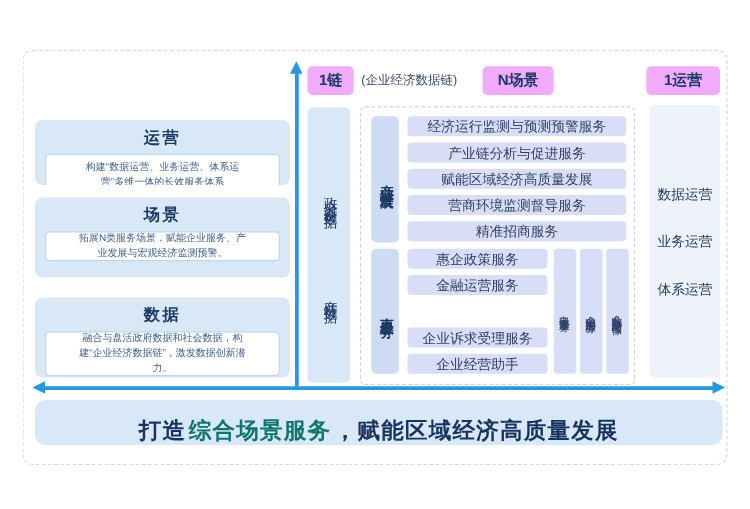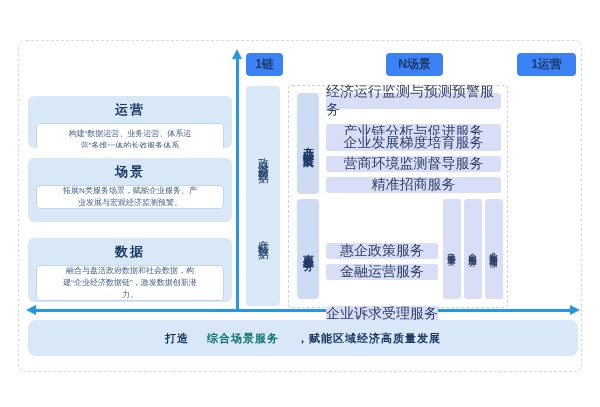--- a/index.html
+++ b/index.html
@@ -38,21 +38,21 @@
   .v-axis-head { position:absolute; left:232px; top:49px; width:0; height:0;
     border-left:5.5px solid transparent; border-right:5.5px solid transparent; border-bottom:10px solid #2499e3; }
   .h-axis-line { position:absolute; left:34px; top:309px; width:538px; height:3px; background:#2499e3; }
   .h-axis-head-left { position:absolute; left:26px; top:305px; width:0; height:0;
     border-top:5.5px solid transparent; border-bottom:5.5px solid transparent; border-right:10px solid #2499e3; }
   .h-axis-head-right { position:absolute; left:570px; top:305px; width:0; height:0;
     border-top:5.5px solid transparent; border-bottom:5.5px solid transparent; border-left:10px solid #2499e3; }
 
   
   .badge {
-    position:absolute; top:53px; height:23px; background:#3b82f6; border-radius:4px;
+    position:absolute; top:53px; height:23px; background:#f0abfc; border-radius:4px;
     display:flex; align-items:center; justify-content:center;
     font-size:12px; font-weight:bold; color:#1d3a66;
   }
   #badge-chain { left:246px; width:37px; }
   #chain-note { position:absolute; left:289px; top:53px; height:23px; line-height:23px;
     font-size:10px; color:#3a4a66; }
   #badge-scene { left:386px; width:57px; }
   #badge-operation { left:517px; width:59px; }
 
   .vtext { writing-mode: vertical-rl; text-orientation: upright; }
@@ -73,45 +73,45 @@
   .cat-label {
     position:absolute; left:8px; width:22px; background:#cddbf3; border-radius:4px;
     display:flex; align-items:center; justify-content:center;
     font-size:11px; font-weight:bold; color:#1d3a66; letter-spacing:2px;
   }
   #cat-industry { top:7px; height:101px; }
   #cat-huiqi   { top:113px; height:100px; }
   .pill {
     position:absolute; left:37px; height:16px; background:#d8def6; border-radius:3px;
     display:flex; align-items:center; justify-content:center;
-    font-size:14px; color:#2c3e66;
+    font-size:11px; color:#2c3e66;
   }
   .pill.wide  { width:175px; }
-  .pill.mid   { width:112px;margin-top:44px; }
+  .pill.mid   { width:112px; }
   .side-bar {
     position:absolute; top:113px; width:18px; height:100px; background:#d8def6; border-radius:3px;
     display:flex; align-items:center; justify-content:center;
     font-size:8.5px; color:#2c3e66; letter-spacing:1px;
   }
 
   
   .op-column {
     position:absolute; left:520px; top:84px; width:56px; height:218px;
     background:#eef2fa; border-radius:4px;
     display:flex; flex-direction:column; align-items:center; justify-content:center; gap:23px;
     transform:translateY(0);
   }
   .op-column span { font-size:11px; color:#1d3a66; }
 
   
   .bottom-banner {
     position:absolute; left:28px; top:320px; width:550px; height:36px;
     background:#d9e8f8; border-radius:8px;
-    display:flex; align-items:center; justify-content:center;
-    font-size:11px; font-weight:bold; letter-spacing:1px;gap:16px;
+    display:flex; align-items:flex-end; justify-content:center;
+    font-size:18px; font-weight:bold; letter-spacing:1px;
   }
   .bottom-banner .dark { color:#17335f; }
   .bottom-banner .blue { color:#0f766e; padding:0 2px; }
 </style>
 </head>
 <body>
 
 <div class="canvas">
   <div class="outer-panel"></div>
 
@@ -128,46 +128,52 @@
     <div class="box-desc">融合与盘活政府数据和社会数据，构建“企业经济数据链”，激发数据创新潜力。</div>
   </div>
 
   <div class="v-axis-line"></div>
   <div class="v-axis-head"></div>
   <div class="h-axis-line"></div>
   <div class="h-axis-head-left"></div>
   <div class="h-axis-head-right"></div>
 
   <div class="badge" id="badge-chain">1链</div>
+  <div id="chain-note">(企业经济数据链)</div>
   <div class="badge" id="badge-scene">N场景</div>
   <div class="badge" id="badge-operation">1运营</div>
 
   <div class="data-chain-bar">
     <span class="vtext">政府涉企数据</span>
     <span class="vtext">产链数据</span>
   </div>
 
   <div class="scene-box">
     <div class="cat-label vtext" id="cat-industry">产业经济发展</div>
     <div class="pill wide" style="top:7px">经济运行监测与预测预警服务</div>
-    <div class="pill wide" style="top:38px">产业链分析与促进服务</div>
-    <div class="pill wide" style="top:49px">企业发展梯度培育服务</div>
+    <div class="pill wide" style="top:28px">产业链分析与促进服务</div>
+    <div class="pill wide" style="top:49px">赋能区域经济高质量发展</div>
     <div class="pill wide" style="top:70px">营商环境监测督导服务</div>
     <div class="pill wide" style="top:91px">精准招商服务</div>
 
     <div class="cat-label vtext" id="cat-huiqi">惠企服务</div>
     <div class="pill mid" style="top:113px">惠企政策服务</div>
     <div class="pill mid" style="top:134px">金融运营服务</div>
     <div class="pill mid" style="top:176px">企业诉求受理服务</div>
     <div class="pill mid" style="top:197px">企业经营助手</div>
 
     <div class="side-bar vtext" style="left:154px">电子签章服务</div>
     <div class="side-bar vtext" style="left:175px">企业码应用服务</div>
     <div class="side-bar vtext" style="left:196px">企业数字空间与画像</div>
   </div>
 
+  <div class="op-column">
+    <span>数据运营</span>
+    <span>业务运营</span>
+    <span>体系运营</span>
+  </div>
 
   <div class="bottom-banner">
     <span class="dark">打造 </span>
     <span class="blue">综合场景服务</span>
     <span class="dark">，赋能区域经济高质量发展</span>
   </div>
 </div>
 
 </body></html>

